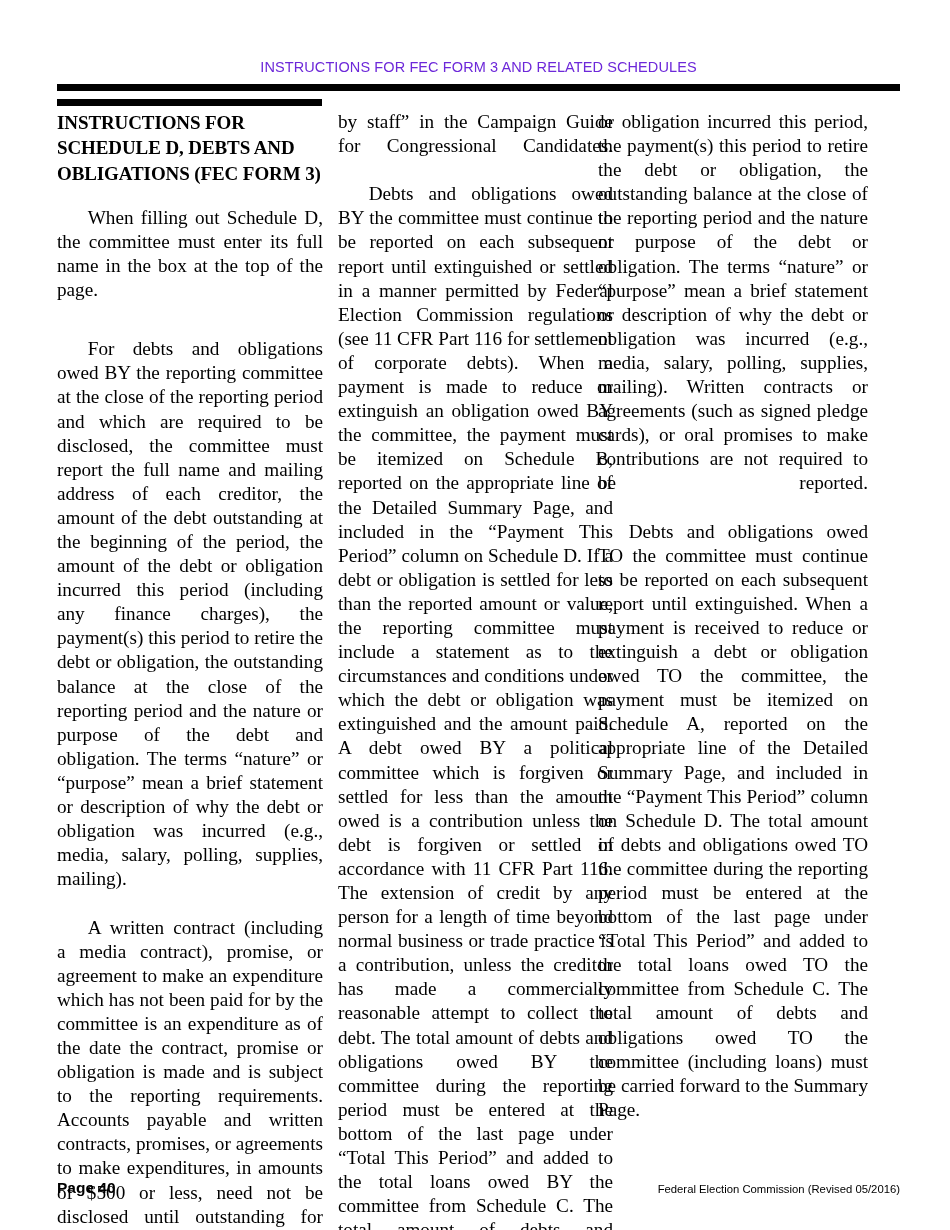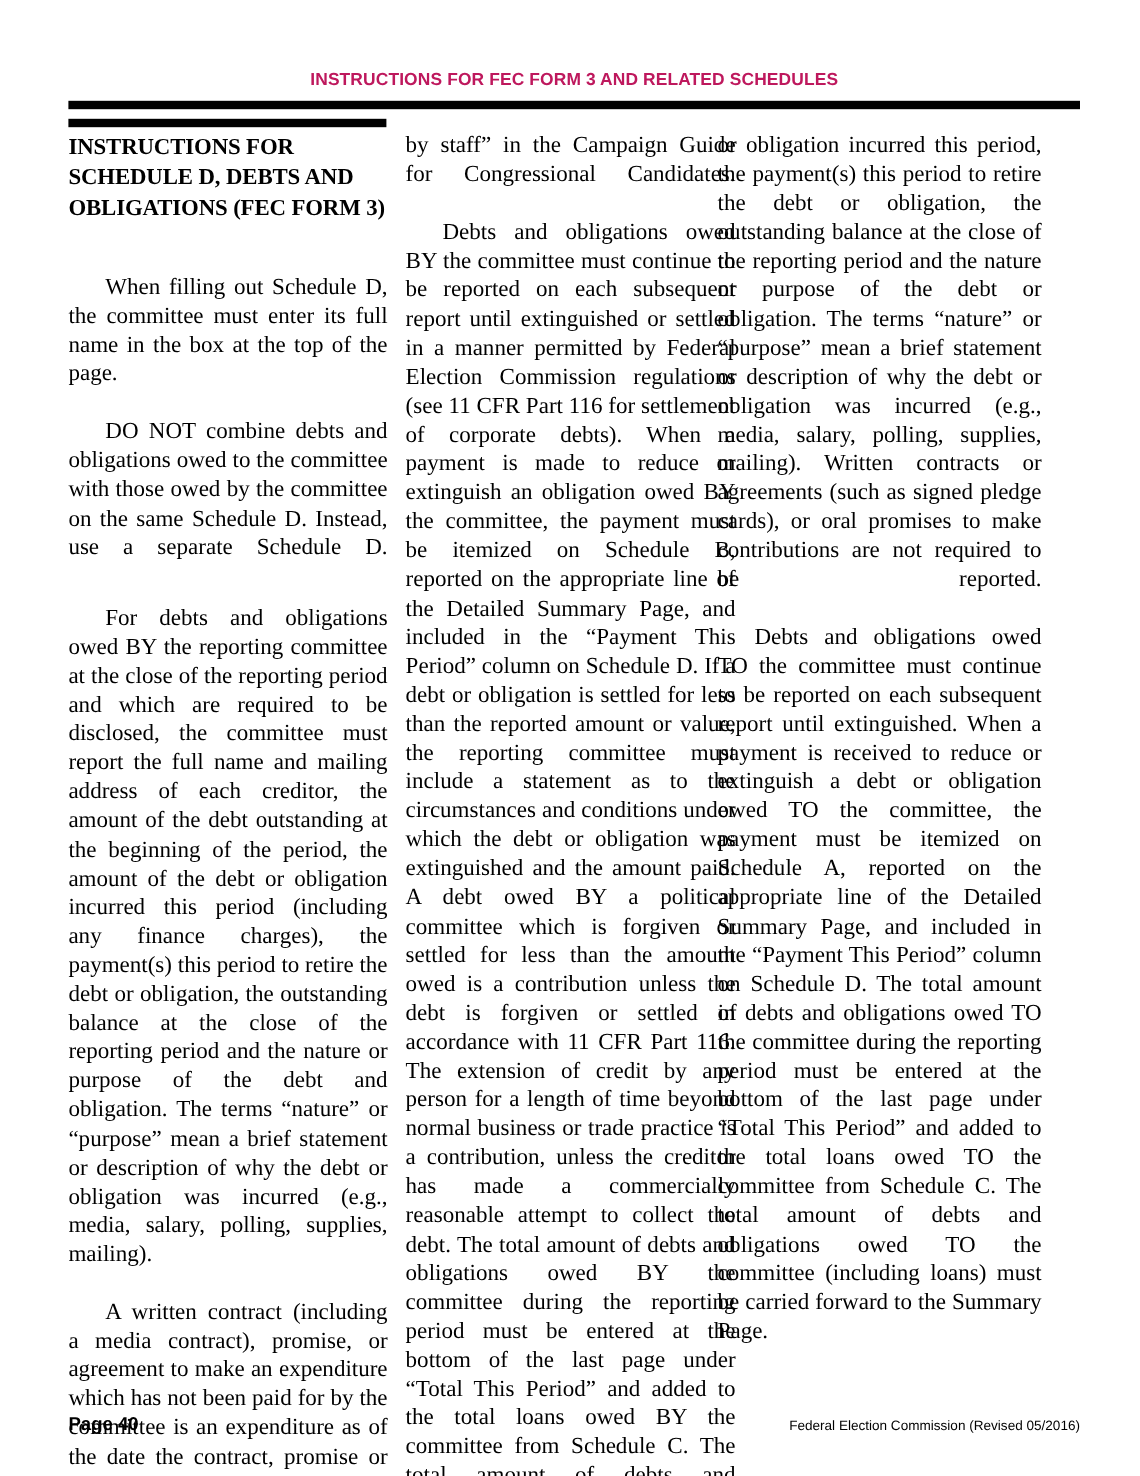--- a/index.html
+++ b/index.html
@@ -18,24 +18,24 @@
   }
 
   
   .running-head {
     position: absolute;
     left: 57px;
     top: 59px;
     width: 843px;
     text-align: center;
     font-family: "Liberation Sans", sans-serif;
-    font-weight: bold;
+    font-weight: normal;
     font-size: 14.5px;
     letter-spacing: 0.1px;
-    color: #be185d;
+    color: #6d28d9;
   }
   .rule-top {
     position: absolute;
     left: 57px;
     top: 84px;
     width: 843px;
     height: 7px;
     background: #000;
   }
 
@@ -80,21 +80,21 @@
     line-height: 1.30;
     letter-spacing: -0.15px;
     text-align: left;
     margin: 0;
   }
 
   p.body {
     margin: 0;
     text-indent: 1.6em;
   }
-  p.body.first-after-title { margin-top: 42px; }
+  p.body.first-after-title { margin-top: 20px; }
   p.body.after-head { margin-top: 11px; }
   .subhead.spaced { margin-top: 24px; }
 
   
   p.body { text-align: justify; }
   p.body::after {
     content: "";
     display: inline-block;
     width: 100%;
   }
@@ -128,21 +128,20 @@
   <div class="running-head">INSTRUCTIONS FOR FEC FORM 3 AND RELATED SCHEDULES</div>
 
   <div class="rule-top"></div>
   <div class="rule-section"></div>
 
   <div class="col col-1">
     <h1 class="section-title">INSTRUCTIONS FOR SCHEDULE D, DEBTS AND OBLIGATIONS (FEC FORM 3)</h1>
 
     <p class="body first-after-title">When filling out Schedule D, the committee must enter its full name in the box at the top of the page.</p>
 
-    <p class="body">DO NOT combine debts and obligations owed to the committee with those owed by the committee on the same Schedule D. Instead, use a separate Schedule D.</p>
 
 
     <p class="body after-head">For debts and obligations owed BY the reporting committee at the close of the reporting period and which are required to be disclosed, the committee must report the full name and mailing address of each creditor, the amount of the debt outstanding at the beginning of the period, the amount of the debt or obligation incurred this period (including any finance charges), the payment(s) this period to retire the debt or obligation, the outstanding balance at the close of the reporting period and the nature or purpose of the debt and obligation. The terms “nature” or “purpose” mean a brief statement or description of why the debt or obligation was incurred (e.g., media, salary, polling, supplies, mailing).</p>
 
     <p class="body">A written contract (including a media contract), promise, or agreement to make an expenditure which has not been paid for by the committee is an expenditure as of the date the contract, promise or obligation is made and is subject to the reporting requirements. Accounts payable and written contracts, promises, or agreements to make expenditures, in amounts of $500 or less, need not be disclosed until outstanding for sixty days or more. Note that special reporting rules apply when an individual makes an advance of personal funds for a good or service but expects to be reimbursed. See the instructions for reporting “reimbursed advances</p>
   </div>
 
   <div class="col col-2">
     <p class="body" style="text-indent:0">by staff” in the Campaign Guide for Congressional Candidates.</p>
 

